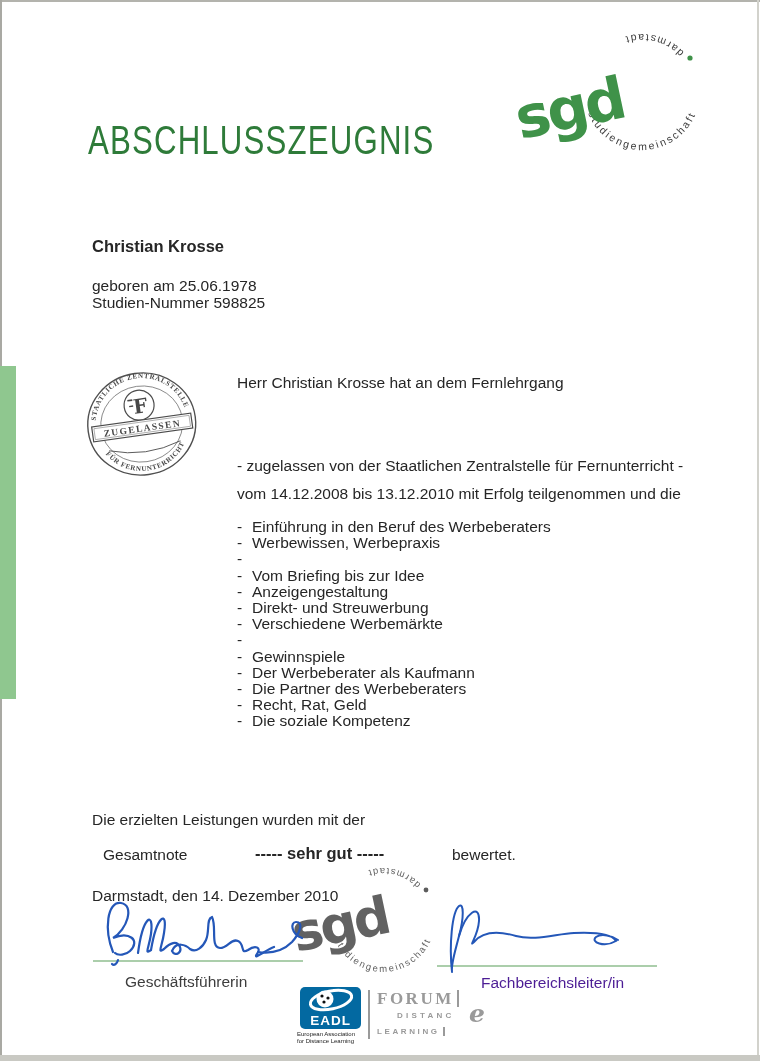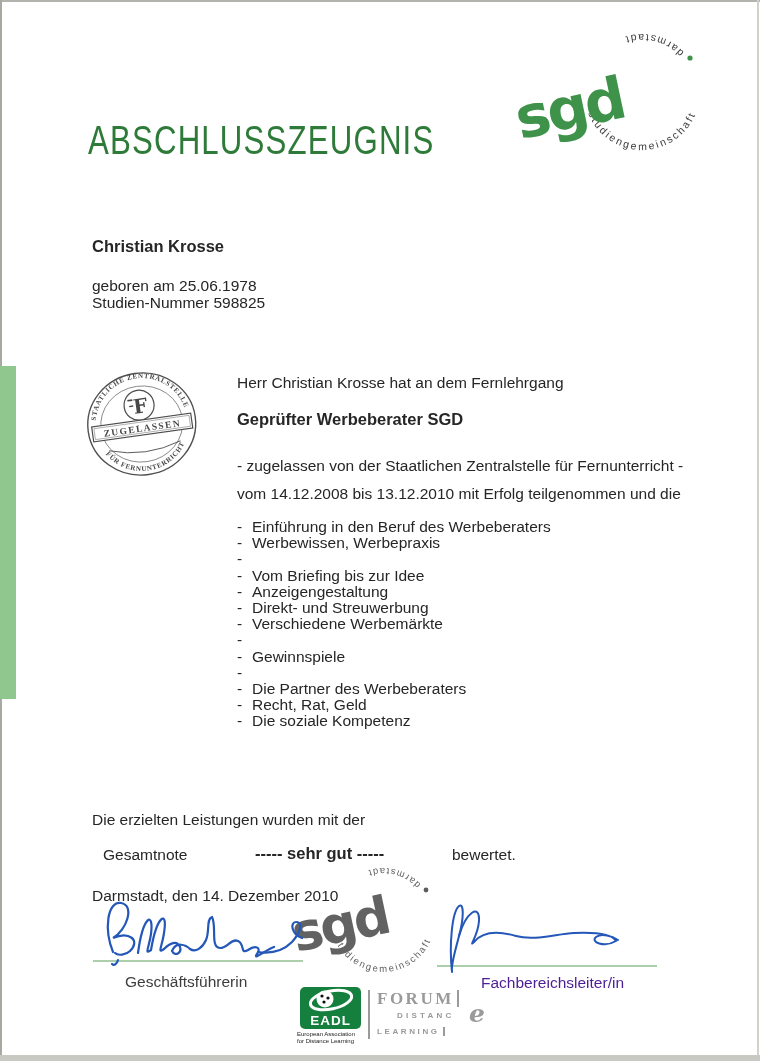--- a/index.html
+++ b/index.html
@@ -53,21 +53,21 @@
   .ring-text-sm { font-size:9.5px; letter-spacing:1.9px; fill:#525252; }
   .sgd-word   { font-family:"DejaVu Sans", sans-serif; font-weight:bold; letter-spacing:-3px; }
   .seal-arc   { font-family:"Liberation Serif", serif; font-size:7px; font-weight:bold;
                 letter-spacing:0.7px; fill:#2e2e2e; }
   .seal-banner-text { font-family:"Liberation Serif", serif; font-size:9.5px; font-weight:bold;
                 letter-spacing:1.4px; fill:#2e2e2e; }
   .seal-f { font-family:"DejaVu Serif", serif; font-size:20px; font-weight:bold; fill:#2e2e2e; }
 
   
   .eadl-box { position:absolute; left:300px; top:987px; width:61px; height:42px;
-              background:#15803d; border-radius:5px; overflow:hidden; }
+              background:#0369a1; border-radius:5px; overflow:hidden; }
   .eadl-acronym { position:absolute; left:0; right:0; bottom:1px; text-align:center;
               color:#fff; font-size:13.5px; font-weight:bold; letter-spacing:1px; }
   .eadl-caption { position:absolute; left:297px; top:1031px; width:70px; font-size:6px;
               line-height:7px; color:#1c1c1c; text-align:left; white-space:nowrap; }
   .fsep { position:absolute; left:368px; top:990px; width:2px; height:49px; background:#9a9a9a; }
   .forum { position:absolute; left:377px; top:990px; color:#9a9a9a; width:96px; }
   .forum-top { font-size:17px; font-weight:bold; letter-spacing:2.5px;
                border-right:2px solid #9a9a9a; padding-right:3px; display:inline-block; line-height:17px;font-family:Liberation Serif, serif; }
   .forum-mid { position:relative; font-size:8px; font-weight:bold; letter-spacing:3.2px;
                margin-top:3px; line-height:9px;margin-left:20px; }
@@ -124,21 +124,20 @@
     <text class="seal-f" x="56" y="45">F</text>
     <line x1="51" y1="31" x2="56" y2="31" stroke="#2e2e2e" stroke-width="1.6"></line>
     <line x1="52" y1="37" x2="56" y2="37" stroke="#2e2e2e" stroke-width="1.4"></line>
     <rect x="12" y="52" width="100" height="15" fill="#fff" stroke="#333" stroke-width="1.2"></rect>
     <rect x="14" y="54" width="96" height="11" fill="none" stroke="#555" stroke-width="0.5"></rect>
     <text class="seal-banner-text" x="62" y="63.5" text-anchor="middle">ZUGELASSEN</text>
     <path d="M 26 78 Q 62 90 98 78" fill="none" stroke="#3c3c3c" stroke-width="0.9"></path>
   </svg>
 
   <div class="abs intro">Herr Christian Krosse hat an dem Fernlehrgang</div>
-  <div class="abs course">Geprüfter Werbeberater SGD</div>
   <div class="abs approval">- zugelassen von der Staatlichen Zentralstelle für Fernunterricht -</div>
   <div class="abs period">
     <div>vom 14.12.2008 bis 13.12.2010 mit Erfolg teilgenommen und die</div>
   </div>
 
   <div class="subjects">
       <div class="subject">
       <span class="dash">-</span>
       <span>Einführung in den Beruf des Werbeberaters</span>
     </div>
@@ -167,20 +166,21 @@
     </div>
       <div class="subject">
       <span class="dash">-</span>
     </div>
       <div class="subject">
       <span class="dash">-</span>
       <span>Gewinnspiele</span>
     </div>
       <div class="subject">
       <span class="dash">-</span>
+      <span>Der Werbeberater als Kaufmann</span>
     </div>
       <div class="subject">
       <span class="dash">-</span>
       <span>Die Partner des Werbeberaters</span>
     </div>
       <div class="subject">
       <span class="dash">-</span>
       <span>Recht, Rat, Geld</span>
     </div>
       <div class="subject">

